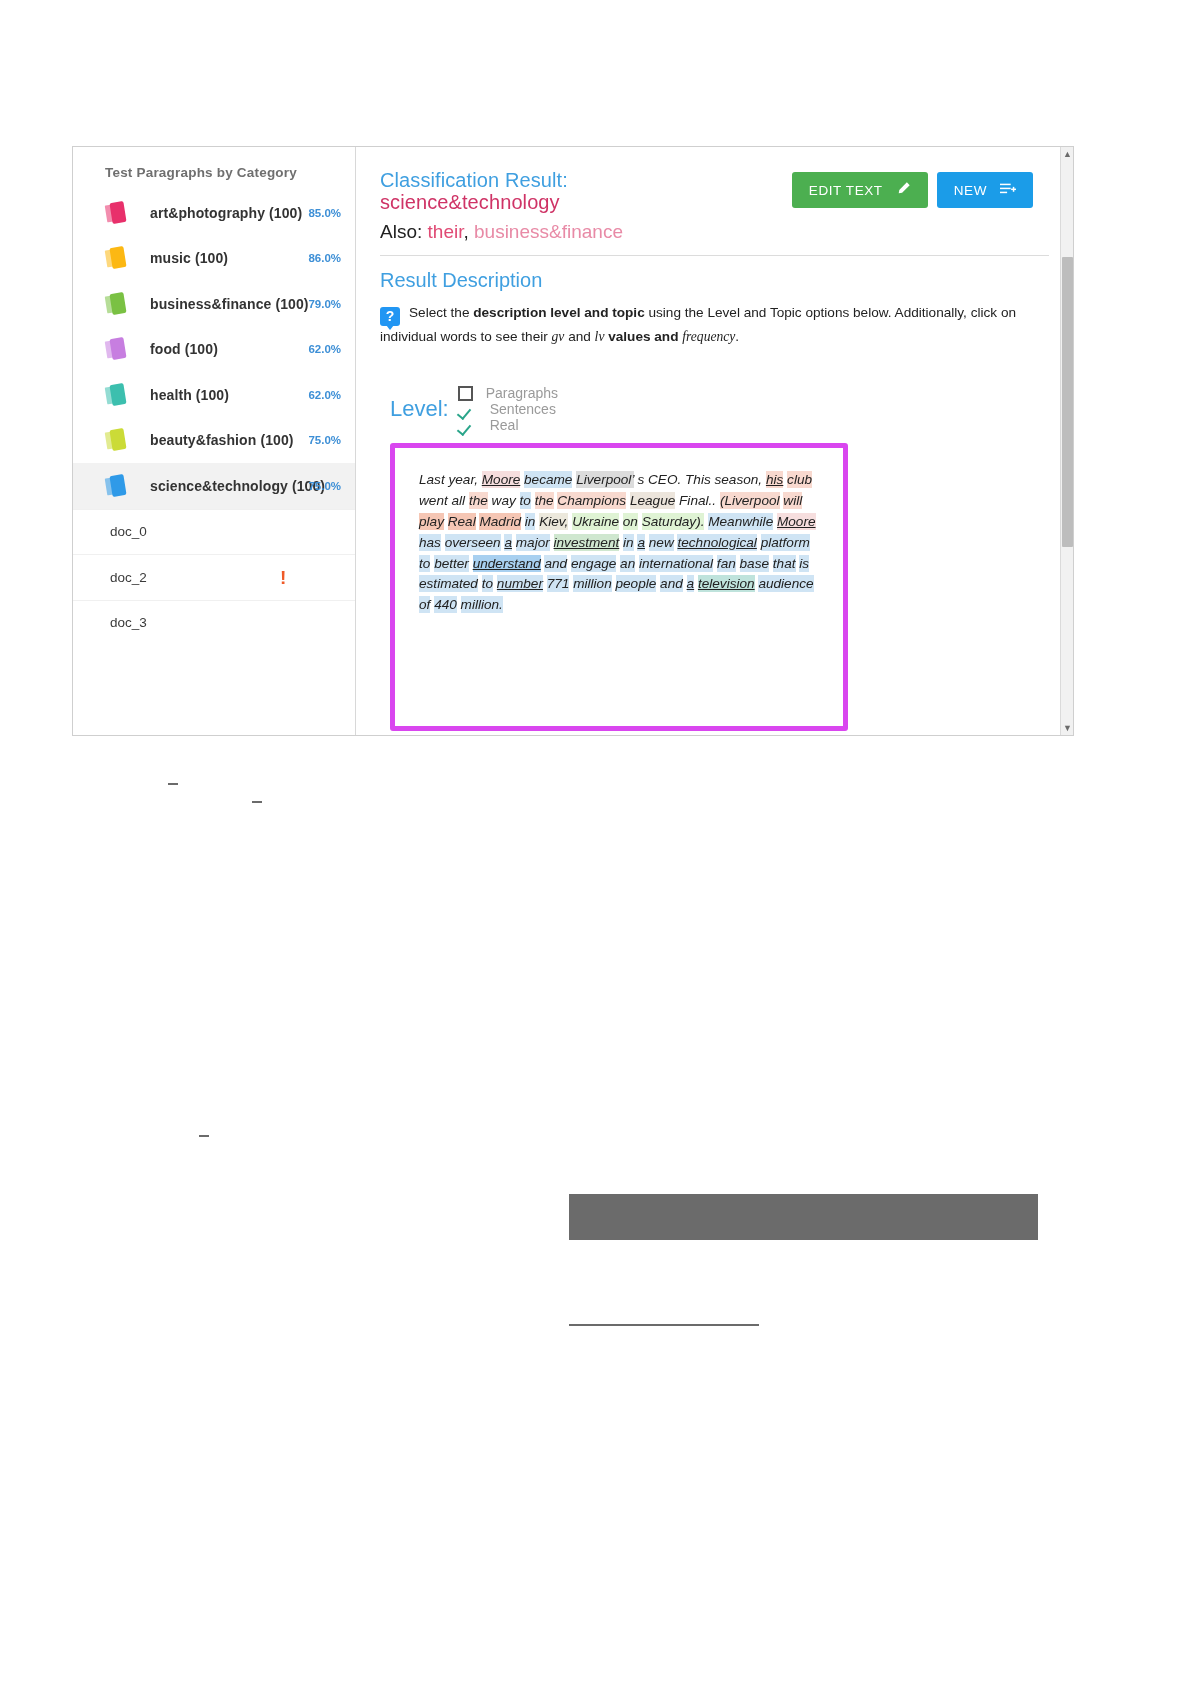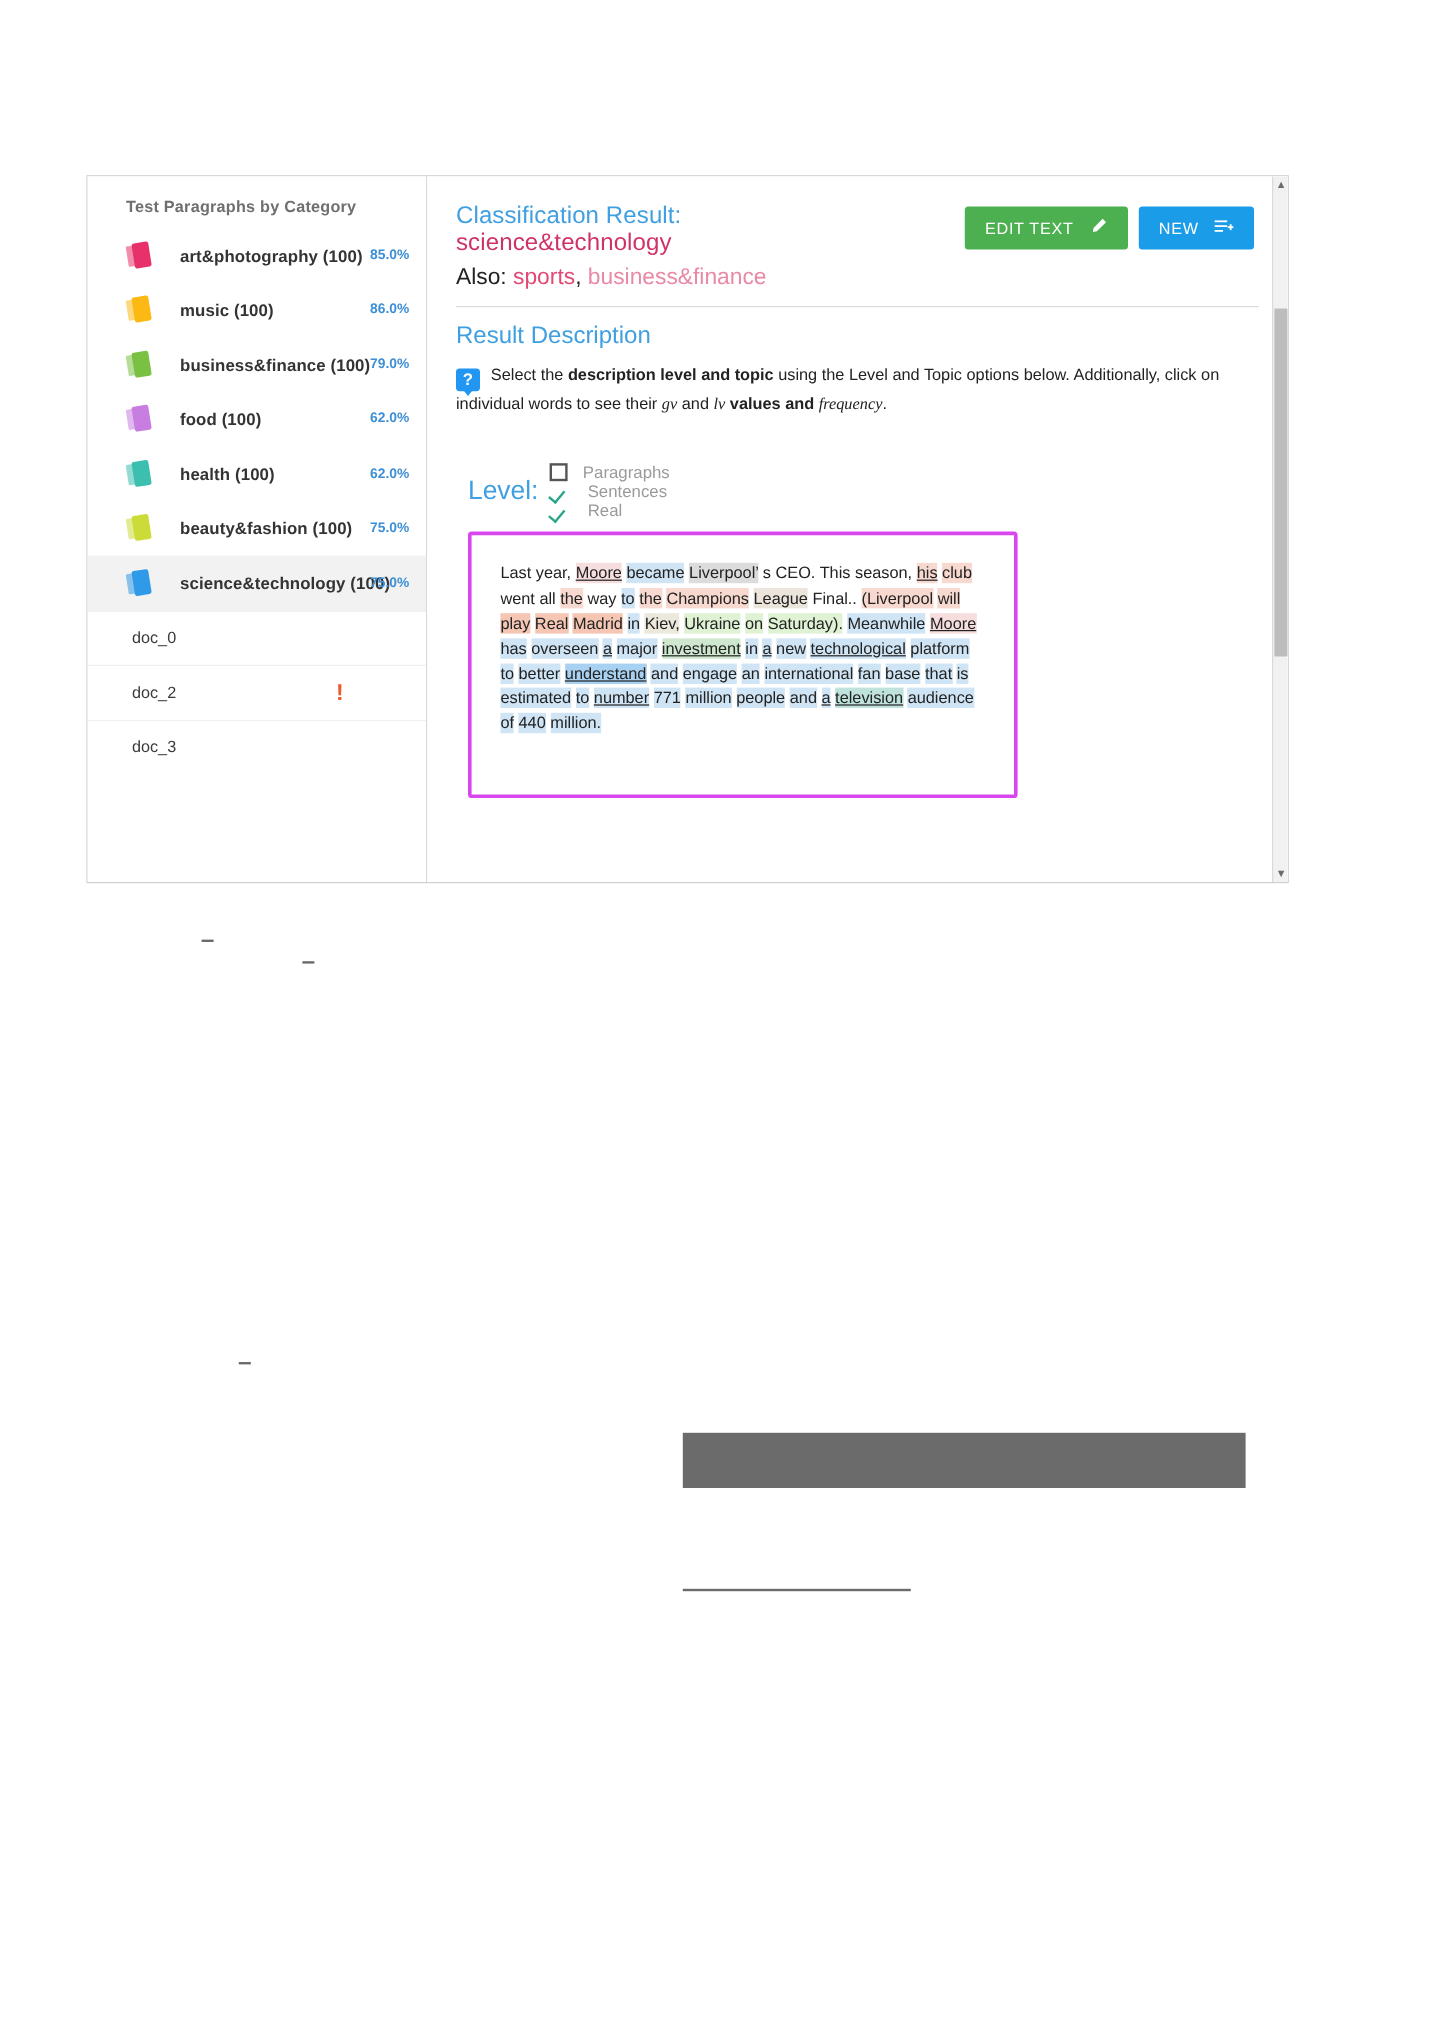--- a/index.html
+++ b/index.html
@@ -30,21 +30,21 @@
   #main-inner{padding:22px 24px 0 24px;position:relative;}
 
   .hdr{position:relative;}
   .hdr h1{margin:0;font-size:20px;font-weight:normal;line-height:1.1;color:#3f9fe0;letter-spacing:.1px;}
   .hdr h1 .cat{display:block;color:#cf3366;}
   .also{margin:9px 0 0 0;font-size:19px;color:#222;line-height:1.1;}
   .also .a1{color:#e04a74;}
   .also .a2{color:#e88aa6;}
   .hr{border-bottom:1px solid #dcdcdc;margin:12px 0 0 0;}
 
-  .btns{position:absolute;right:4px;top:3px;display:flex;gap:9px;text-align:center;}
+  .btns{position:absolute;right:16px;top:3px;display:flex;gap:9px;text-align:center;}
   .btn{height:36px;display:flex;align-items:center;gap:13px;padding:0 17px;border-radius:3px;
     color:#fff;font-size:13.5px;letter-spacing:.6px;box-sizing:border-box;}
   .btn.green{background:#4caf50;}
   .btn.blue{background:#1b9ce8;}
 
   h2.sect{margin:13px 0 0 0;font-size:20px;font-weight:normal;color:#3f9fe0;}
 
   .help{position:relative;margin:10px 0 0 0;font-size:13.6px;color:#222;line-height:1.58;}
   .help .qm{display:inline-block;width:20px;height:19px;background:#2196f3;border-radius:3px;
     color:#fff;font-size:14px;font-weight:bold;text-align:center;line-height:19px;
@@ -58,22 +58,22 @@
   .level-row{display:flex;align-items:center;margin:38px 0 0 10px;}
   .level-lbl{font-size:22px;color:#3f9fe0;margin-right:9px;}
   .lvl-opt{display:flex;align-items:center;margin-right:47px;}
   .chk-box{width:15px;height:15px;border:2px solid #555;box-sizing:border-box;margin-right:13px;}
   .chk-mark{width:20px;height:15px;margin-right:12px;position:relative;}
   .chk-mark:before{content:"";position:absolute;left:2px;top:4px;width:6px;height:11px;
     border-right:2.5px solid #2aa58a;border-bottom:2.5px solid #2aa58a;transform:rotate(40deg);}
   .lvl-txt{font-size:14px;color:#9a9a9a;}
 
   
-  .text-card{margin:10px 0 0 10px;width:458px;height:222px;border:3px solid #d946ef;border-radius:3px;
-    box-sizing:border-box;background:#fff;padding:22px 24px;}
+  .text-card{margin:10px 0 0 10px;width:458px;height:288px;border:5px solid #d946ef;border-radius:3px;
+    box-sizing:border-box;background:#fff;padding:22px 24px;font-style:italic;}
   .doc-text{font-size:13.6px;line-height:1.53;color:#222;}
   .doc-text span{padding:1px 0;}
 
   
   #vscroll{position:absolute;right:0;top:0;width:13px;height:100%;background:#f1f1f1;border-left:1px solid #dadada;box-sizing:border-box;}
   #vthumb{position:absolute;left:1px;top:110px;width:11px;height:290px;background:#bdbdbd;border-radius:1px;}
   .sc-arrow{position:absolute;left:0;width:13px;height:14px;color:#6b6b6b;font-size:9px;text-align:center;line-height:14px;}
 
   
   .mark{position:absolute;background:#6b6b6b;}
@@ -160,21 +160,21 @@
   <div id="main">
     <div id="main-inner">
 
       <div class="hdr">
         <h1>
           <span>Classification Result:</span>
           <span class="cat">science&amp;technology</span>
         </h1>
         <div class="also">
           <span>Also:</span>
-          <span class="a1">sports</span><span>, </span><span class="a2">business&amp;finance</span>
+          <span class="a1">their</span><span>, </span><span class="a2">business&amp;finance</span>
         </div>
 
         <div class="btns">
           <div class="btn green">
             <span>EDIT TEXT</span>
             <span>
               <svg width="15" height="15" viewBox="0 0 16 16">
                   <path d="M11.6 1.4l3 3-8.1 8.1-3.6.6.6-3.6z" fill="#fff"></path>
                 </svg>
             </span>

